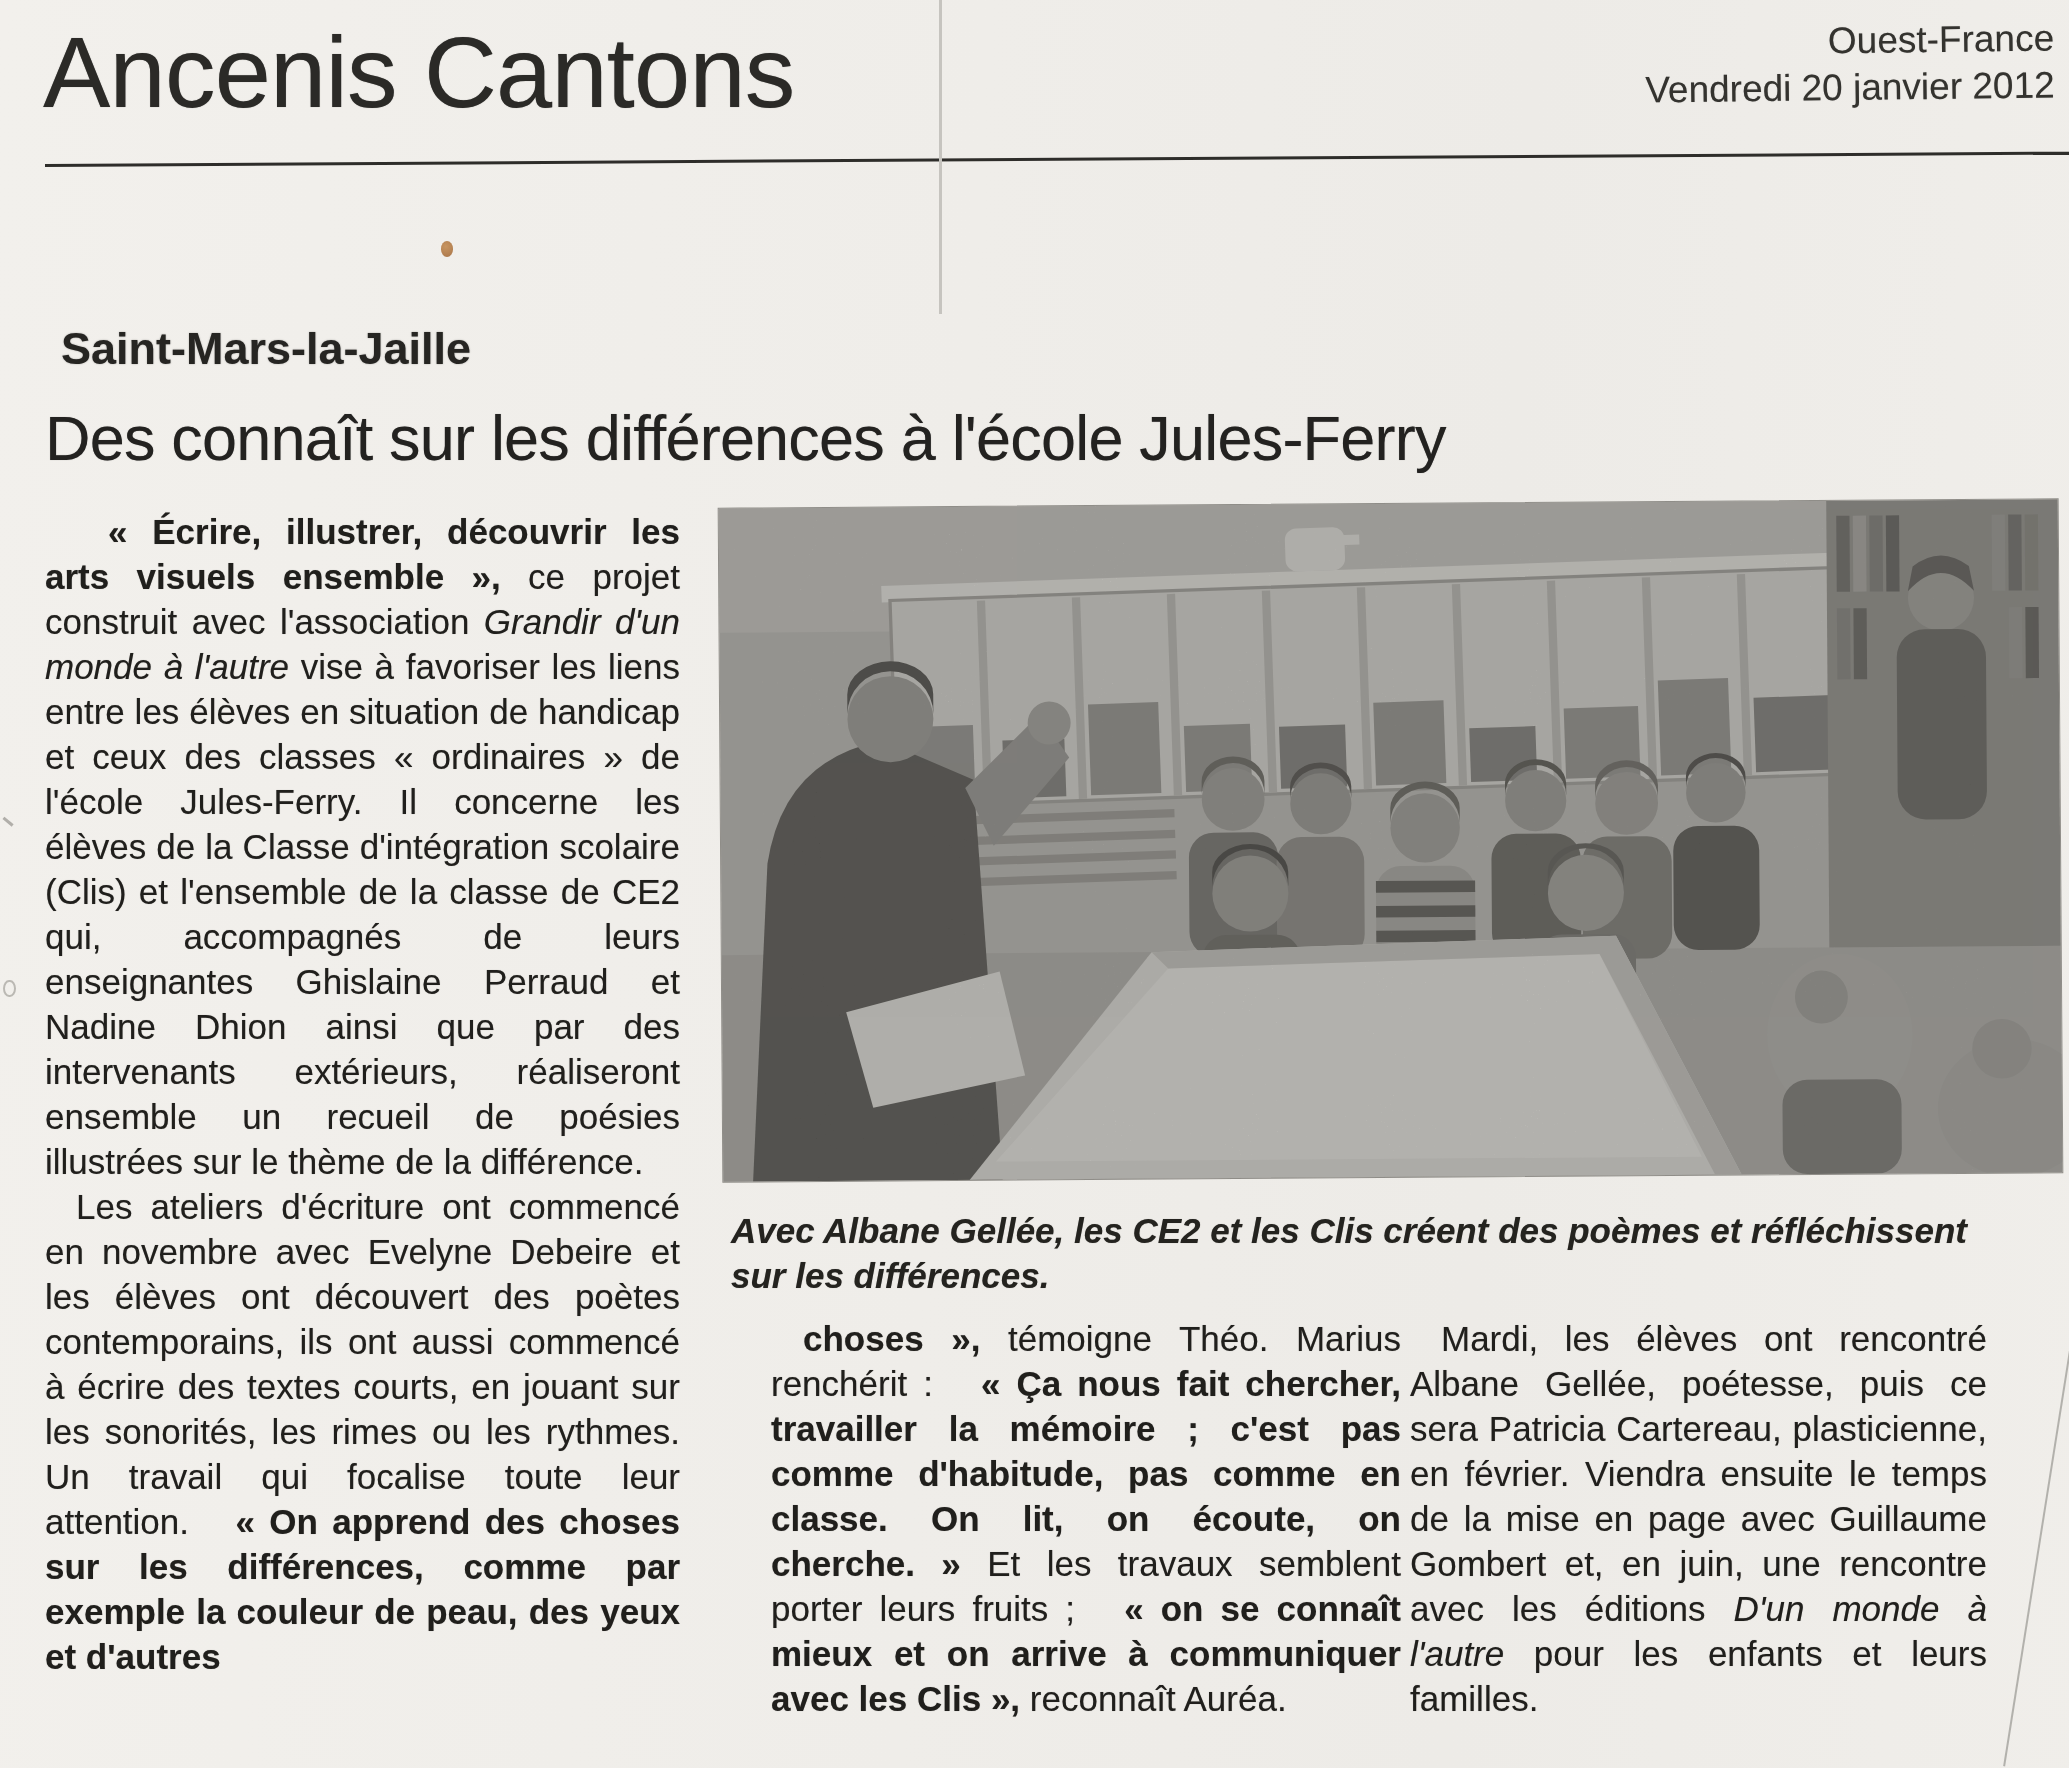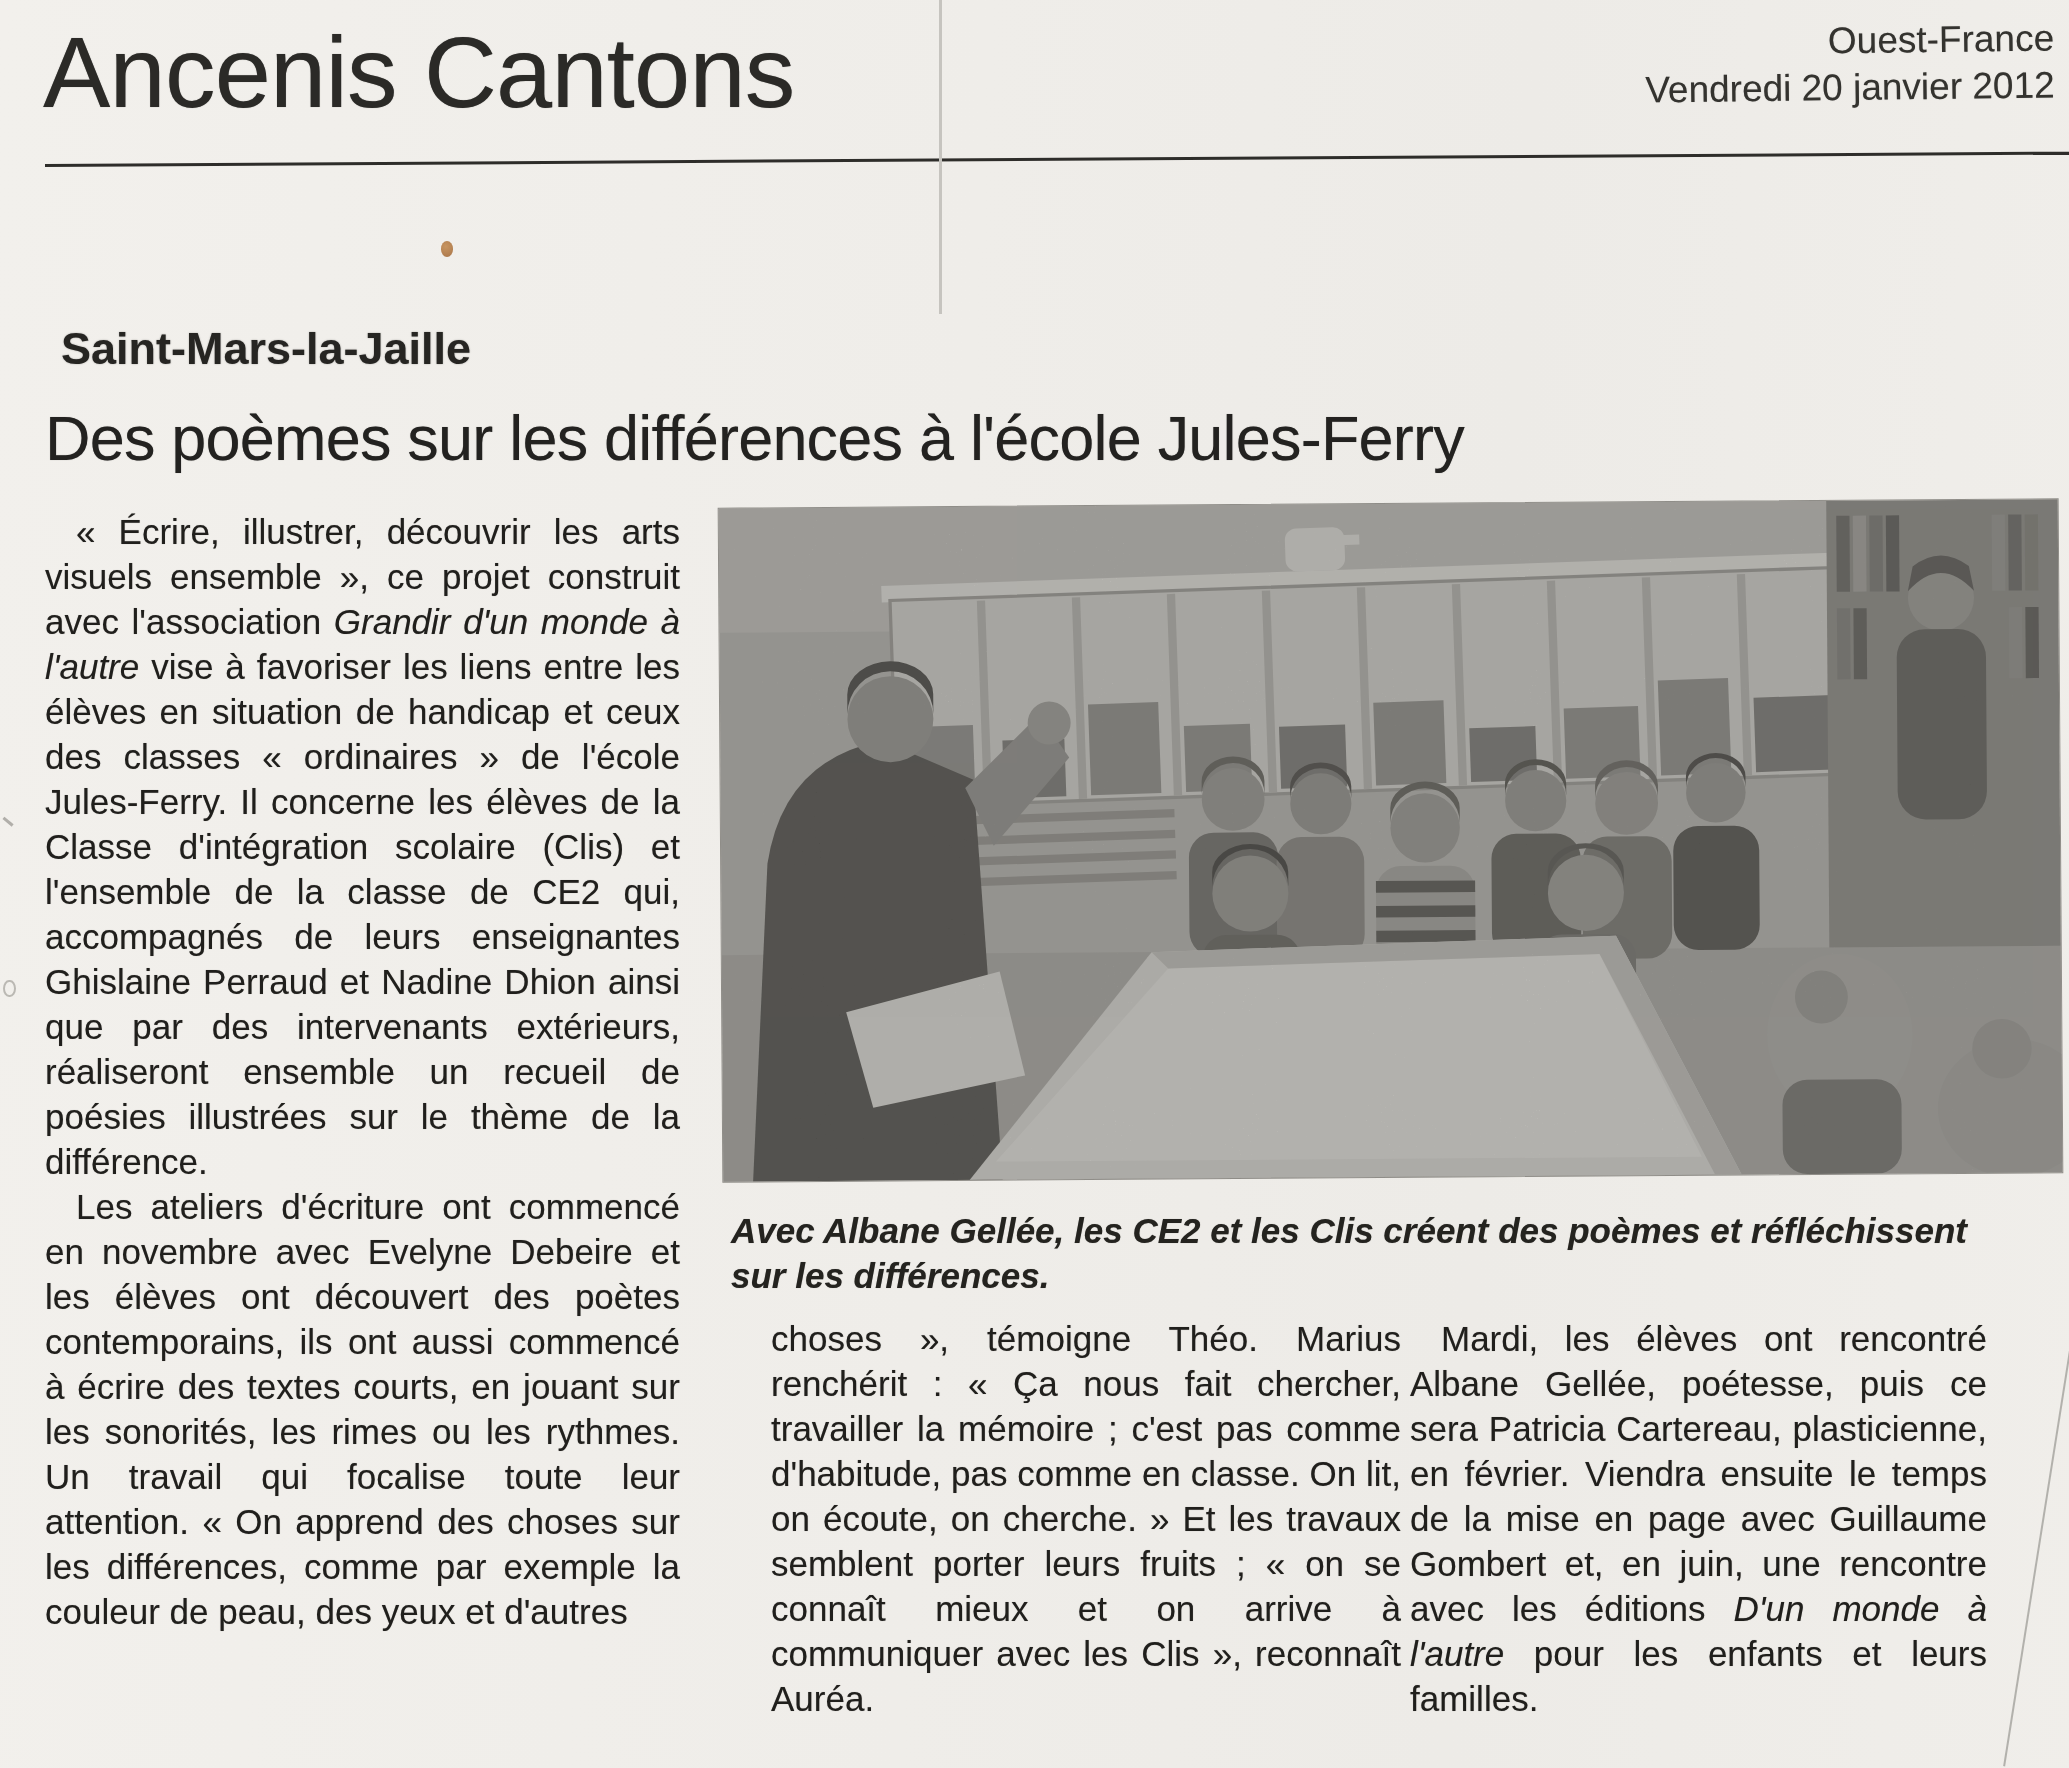--- a/index.html
+++ b/index.html
@@ -34,21 +34,21 @@
     left:45px;top:402px;margin:0;font-size:63px;font-weight:400;letter-spacing:-0.8px;
     color:#232220;width:1984px;text-shadow:0 0 0.8px rgba(35,35,33,.5);
   }
   
   .col{
     font-size:35px;line-height:45px;text-align:justify;color:#201f1c;
     text-shadow:0 0 0.8px rgba(32,31,28,.4);
   }
   .col p{margin:0;}
   .col p.indent{text-indent:31px;}
-  .col .b{font-weight:normal;}
+  .col .b{font-weight:bold;margin-left:32px;}
   .col .i{font-style:italic;}
   .col-left{left:45px;top:509px;width:635px;height:1240px;}
   .col-middle{left:771px;top:1316px;width:630px;height:453px;}
   .col-right{left:1410px;top:1316px;width:577px;height:453px;}
   
   .photo{
     left:721px;top:504px;width:1339px;height:673px;margin:0;
     transform:rotate(-0.4deg);outline:0.8px solid #8f8d88;background:#b0aea9;
   }
   .photo svg{display:block;width:100%;height:100%;}
@@ -77,21 +77,21 @@
     <h1 class="abs section-title">Ancenis Cantons</h1>
     <div class="abs mast-right">
       <div>Ouest-France</div>
       <div>Vendredi 20 janvier 2012</div>
     </div>
     <div class="abs rule"></div>
   </header>
 
   <h2 class="abs locality">Saint-Mars-la-Jaille</h2>
 
-  <h3 class="abs headline">Des poèmes sur les différences à l'école Jules-Ferry</h3>
+  <h3 class="abs headline">Des connaît sur les différences à l'école Jules-Ferry</h3>
 
   <div class="abs col col-left">
       <p class="indent"><span class="b">«&nbsp;Écrire, illustrer, découvrir les arts visuels ensemble&nbsp;»,</span><span> ce projet construit avec l'association </span><span class="i">Grandir d'un monde à l'autre</span><span> vise à favoriser les liens entre les élèves en situation de handicap et ceux des classes «&nbsp;ordinaires&nbsp;» de l'école Jules-Ferry. Il concerne les élèves de la Classe d'intégration scolaire (Clis) et l'ensemble de la classe de CE2 qui, accompagnés de leurs enseignantes Ghislaine Perraud et Nadine Dhion ainsi que par des intervenants extérieurs, réaliseront ensemble un recueil de poésies illustrées sur le thème de la différence.</span></p>
       <p class="indent"><span>Les ateliers d'écriture ont commencé en novembre avec Evelyne Debeire et les élèves ont découvert des poètes contemporains, ils ont aussi commencé à écrire des textes courts, en jouant sur les sonorités, les rimes ou les rythmes. Un travail qui focalise toute leur attention. </span><span class="b">«&nbsp;On apprend des choses sur les différences, comme par exemple la couleur de peau, des yeux et d'autres</span></p>
     </div>
 
   <figure class="abs photo">
     <svg viewBox="0 0 1620 814" preserveAspectRatio="none" aria-hidden="true">
       <defs>
         <filter id="grain" x="0" y="0" width="100%" height="100%">

